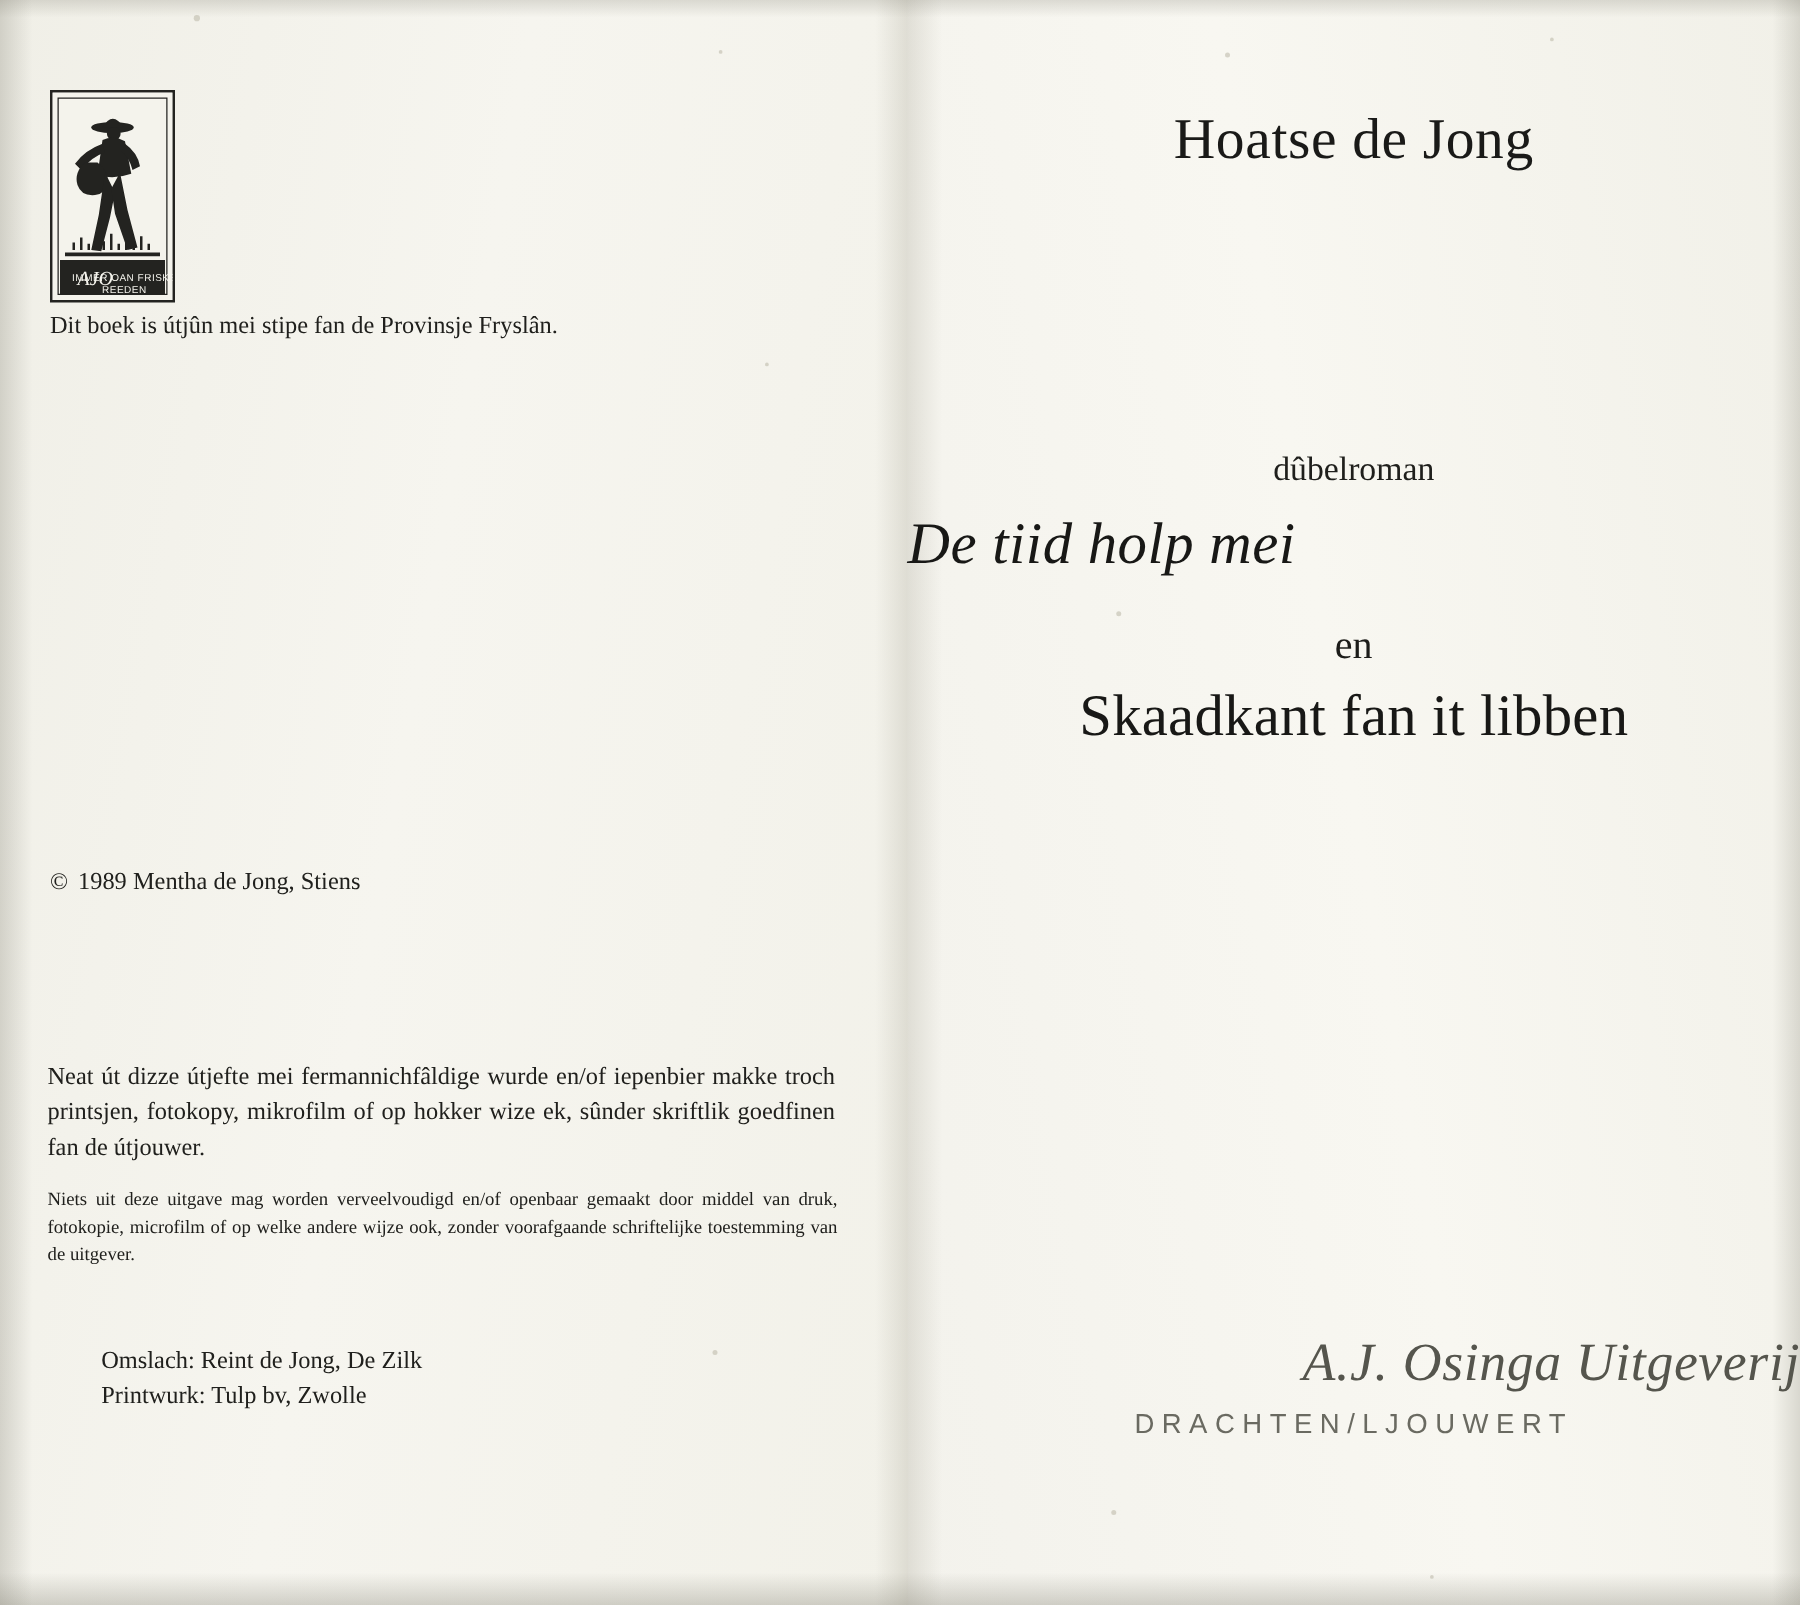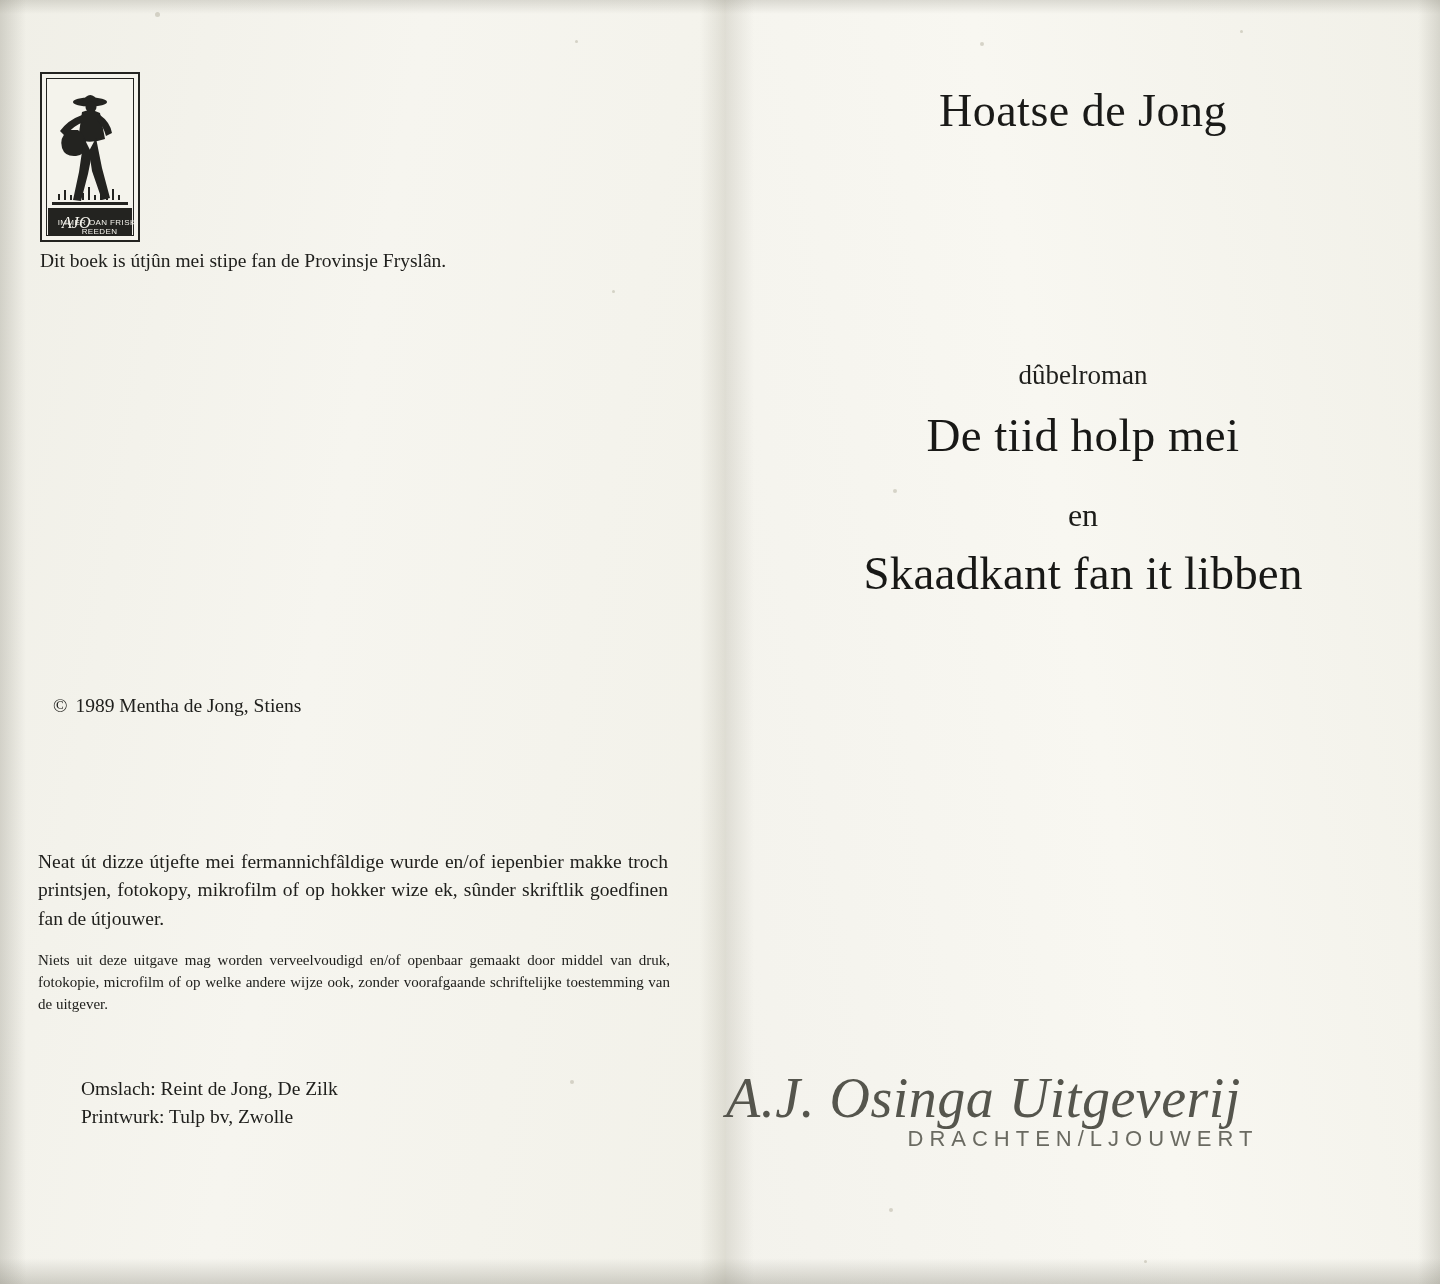--- a/index.html
+++ b/index.html
@@ -98,21 +98,21 @@
     position: absolute;
     left: 40px; top: 248px;
     width: 620px;
     font-size: 19.5px;
     line-height: 1.35;
     color: #20201d;
   }
 
   .copyright-line {
     position: absolute;
-    left: 53px; top: 692px;
+    left: 40px; top: 692px;
     font-size: 19.5px;
     line-height: 1.4;
     color: #20201d;
     text-align: center;
   }
   .copyright-line .c-sym {
     display: inline-block;
     margin-right: 8px;
     font-size: 19px;
   }
@@ -172,24 +172,24 @@
     left: 0; top: 360px;
     width: 714px;
     text-align: center;
     font-size: 27px;
     color: #1f1f1c;
   }
   .title-1 {
     position: absolute;
     left: 0; top: 408px;
     width: 714px;
-    text-align: center;
     font-size: 47px;
     letter-spacing: 0.4px;
     color: #181816;
+    font-style: italic;
   }
   .conj {
     position: absolute;
     left: 0; top: 497px;
     width: 714px;
     text-align: center;
     font-size: 32px;
     color: #1c1c19;
   }
   .title-2 {
@@ -199,24 +199,24 @@
     text-align: center;
     font-size: 47px;
     letter-spacing: 0.2px;
     color: #181816;
   }
 
   .imprint {
     position: absolute;
     left: 0; top: 1066px;
     width: 714px;
-    text-align: left;
+    text-align: right;
     font-family: "Liberation Serif", serif;
     font-style: italic;
-    font-size: 56px;
+    font-size: 43px;
     color: #55554d;
     letter-spacing: 0.5px;
   }
   .imprint-city {
     position: absolute;
     left: 0; top: 1126px;
     width: 714px;
     text-align: center;
     font-family: "Liberation Sans", sans-serif;
     font-size: 22px;

